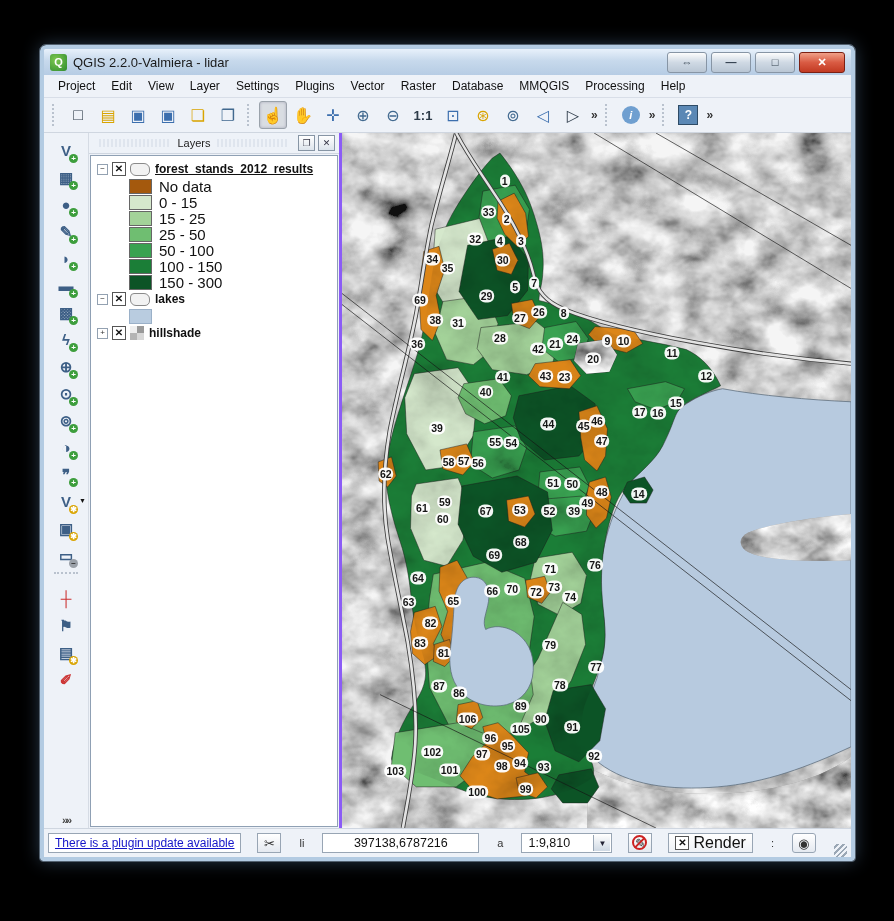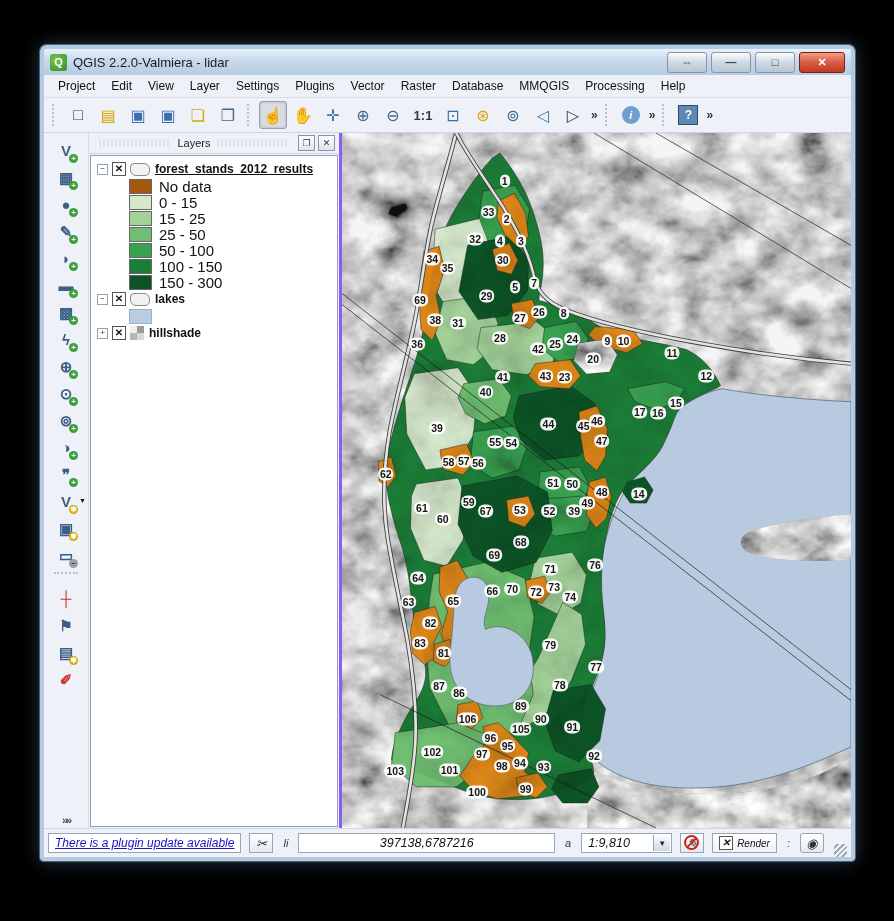--- a/index.html
+++ b/index.html
@@ -76,36 +76,36 @@
   #map{flex:1;position:relative;background:#9a9a9a;overflow:hidden;}
   #map svg{position:absolute;inset:0;width:100%;height:100%;}
   .mlabel{position:absolute;transform:translate(-50%,-50%);background:rgba(255,255,255,.95);border-radius:6px;
        padding:0 2px;font-size:10.5px;font-weight:bold;color:#151515;line-height:13px;white-space:nowrap;}
   .st{stroke:#1d1d1d;stroke-width:.7;stroke-opacity:.7;}
   .cl-base{fill:var(--c5);} .cl-c1{fill:var(--c1);} .cl-c2{fill:var(--c2);} .cl-c3{fill:var(--c3);}
   .cl-c4{fill:var(--c4);} .cl-c6{fill:var(--c6);} .cl-or{fill:var(--map-orange);}
   .lake{fill:var(--lake);stroke:#5d6e7e;stroke-width:.8;}
   
   #statusbar{height:28px;flex:0 0 auto;background:#eef2f8;border-top:1px solid #cfd6e0;display:flex;align-items:center;
-       padding:0 4px;gap:8px;font-style:italic;}
+       padding:0 4px;gap:16px;}
   .sb-box{border:1px solid #98a5b4;background:#fff;height:20px;display:flex;align-items:center;box-sizing:border-box;}
   #plugin-link{padding:0 6px;font-size:12px;color:#1414c8;text-decoration:underline;}
   .sb-btn{width:24px;justify-content:center;font-size:13px;color:#333;background:linear-gradient(#fff,#e4e9f0);}
   .sb-lab{font-size:11px;color:#333;padding:0 2px;}
   #coord-box{flex:1;justify-content:center;font-size:12.5px;color:#111;}
   #scale-box{width:91px;padding-left:6px;font-size:12.5px;color:#111;position:relative;}
   #scale-box .arrow{position:absolute;right:1px;top:1px;bottom:1px;width:16px;background:linear-gradient(#fdfdfd,#cfd9e4);
        border-left:1px solid #98a5b4;display:flex;align-items:center;justify-content:center;font-size:8px;color:#223;}
   #stop-render{position:relative;}
   #stop-render .slash{position:absolute;width:15px;height:15px;border:2px solid #cc2222;border-radius:50%;
        left:3px;top:1px;box-sizing:border-box;}
   #stop-render .slash:after{content:"";position:absolute;left:-1px;top:4.5px;width:13px;height:2px;background:#cc2222;transform:rotate(-45deg);}
   #render-box{padding:0 6px;gap:4px;background:linear-gradient(#fff,#eef1f6);}
   #render-box .chk{margin:0;}
-  #render-box span.lbl{font-size:10px;color:#111;}
+  #render-box span.lbl{font-size:16px;color:#111;}
   #crs-btn{border-radius:3px;}
   #grip{margin-left:2px;width:13px;height:13px;align-self:flex-end;
        background:repeating-linear-gradient(135deg,transparent 0 2px,#9aa7b5 2px 4px);}
 </style>
 </head>
 <body>
 
 <div id="win">
 
   <div id="titlebar">
@@ -458,21 +458,21 @@
           <span class="mlabel" style="left: 55.3271%; top: 29.8701%;">10</span>
           <span class="mlabel" style="left: 64.8598%; top: 31.6017%;">11</span>
           <span class="mlabel" style="left: 71.5888%; top: 34.9206%;">12</span>
           <span class="mlabel" style="left: 58.3178%; top: 51.9481%;">14</span>
           <span class="mlabel" style="left: 65.6075%; top: 38.8167%;">15</span>
           <span class="mlabel" style="left: 62.0561%; top: 40.2597%;">16</span>
           <span class="mlabel" style="left: 58.5047%; top: 40.1154%;">17</span>
           <span class="mlabel" style="left: 49.3458%; top: 32.4675%;">20</span>
           <span class="mlabel" style="left: 43.7383%; top: 35.0649%;">23</span>
           <span class="mlabel" style="left: 45.2336%; top: 29.5815%;">24</span>
-          <span class="mlabel" style="left: 41.8692%; top: 30.303%;">25</span>
+          <span class="mlabel" style="left: 41.8692%; top: 30.303%;">21</span>
           <span class="mlabel" style="left: 38.6916%; top: 25.6854%;">26</span>
           <span class="mlabel" style="left: 34.9533%; top: 26.5512%;">27</span>
           <span class="mlabel" style="left: 31.028%; top: 29.4372%;">28</span>
           <span class="mlabel" style="left: 28.4112%; top: 23.5209%;">29</span>
           <span class="mlabel" style="left: 31.5888%; top: 18.3261%;">30</span>
           <span class="mlabel" style="left: 22.8037%; top: 27.2727%;">31</span>
           <span class="mlabel" style="left: 26.1682%; top: 15.2958%;">32</span>
           <span class="mlabel" style="left: 28.785%; top: 11.3997%;">33</span>
           <span class="mlabel" style="left: 17.757%; top: 18.1818%;">34</span>
           <span class="mlabel" style="left: 20.7477%; top: 19.4805%;">35</span>
@@ -492,21 +492,21 @@
           <span class="mlabel" style="left: 48.2243%; top: 53.2468%;">49</span>
           <span class="mlabel" style="left: 45.2336%; top: 50.5051%;">50</span>
           <span class="mlabel" style="left: 41.4953%; top: 50.3608%;">51</span>
           <span class="mlabel" style="left: 40.7477%; top: 54.4012%;">52</span>
           <span class="mlabel" style="left: 34.9533%; top: 54.2569%;">53</span>
           <span class="mlabel" style="left: 33.271%; top: 44.5887%;">54</span>
           <span class="mlabel" style="left: 30.0935%; top: 44.4444%;">55</span>
           <span class="mlabel" style="left: 26.729%; top: 47.4747%;">56</span>
           <span class="mlabel" style="left: 23.9252%; top: 47.1861%;">57</span>
           <span class="mlabel" style="left: 20.9346%; top: 47.3304%;">58</span>
-          <span class="mlabel" style="left: 20.1869%; top: 53.1025%; margin-left: 24px;">59</span>
+          <span class="mlabel" style="left: 20.1869%; top: 53.1025%;">59</span>
           <span class="mlabel" style="left: 19.8131%; top: 55.5556%;">60</span>
           <span class="mlabel" style="left: 15.7009%; top: 53.9683%;">61</span>
           <span class="mlabel" style="left: 8.59813%; top: 49.062%;">62</span>
           <span class="mlabel" style="left: 13.0841%; top: 67.5325%;">63</span>
           <span class="mlabel" style="left: 14.9533%; top: 64.0693%;">64</span>
           <span class="mlabel" style="left: 21.8692%; top: 67.3882%;">65</span>
           <span class="mlabel" style="left: 29.5327%; top: 65.9452%;">66</span>
           <span class="mlabel" style="left: 28.2243%; top: 54.4012%;">67</span>
           <span class="mlabel" style="left: 35.1402%; top: 58.8745%;">68</span>
           <span class="mlabel" style="left: 29.9065%; top: 60.7504%;">69</span>

